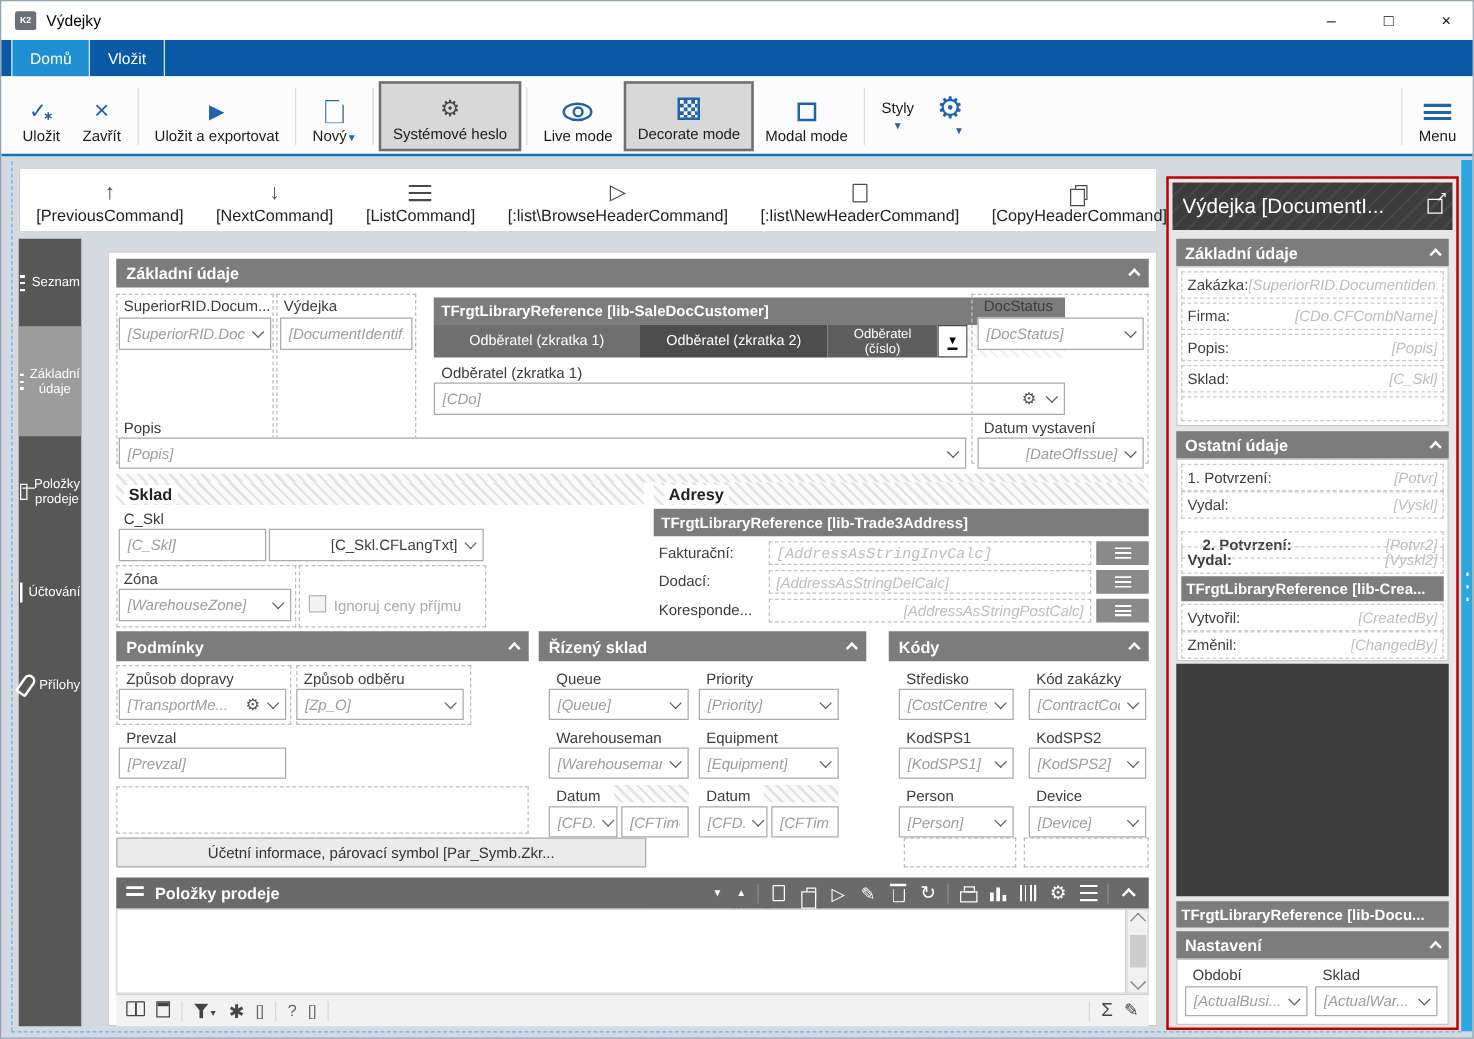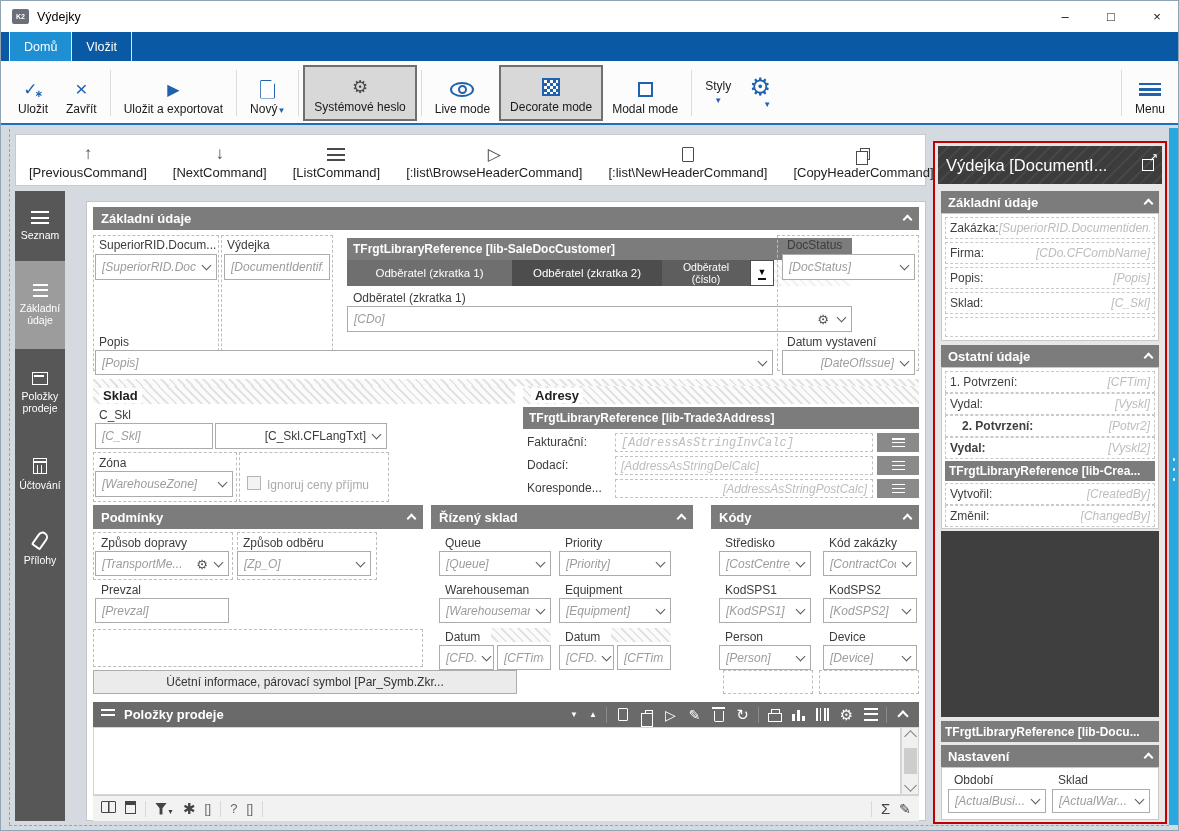--- a/index.html
+++ b/index.html
@@ -54,21 +54,21 @@
   .i-funnel{display:inline-block;width:12px;height:12px;background:#444;clip-path:polygon(0 0,100% 0,62% 48%,62% 100%,38% 100%,38% 48%);}
   .i-ext{display:inline-block;width:12px;height:12px;border:1.6px solid #fff;position:relative;}
   .i-ext:before{content:"↗";position:absolute;right:-5px;top:-9px;color:#fff;font-size:11px;background:transparent;}
   
   .cmdbar{position:absolute;left:14px;top:133px;width:911px;height:52px;background:#fff;border:1px solid #C7CBCF;display:flex;align-items:stretch;}
   .citem{display:flex;flex-direction:column;align-items:center;justify-content:flex-end;padding:4px 13px 5px;color:#222;font-size:13px;}
   .citem .ic{height:22px;display:flex;align-items:center;justify-content:center;color:#4a4a4a;font-size:17px;}
   .csep{width:1px;background:#DDDDDD;margin:6px 0;}
   
   .sidebar{position:absolute;left:14px;top:190px;width:50px;height:630px;background:#575757;display:flex;flex-direction:column;}
-  .sbitem{display:flex;flex-direction:column;align-items:center;justify-content:center;gap:5px;color:#fff;font-size:10.5px;text-align:center;padding:8px 1px;line-height:12px;}
+  .sbitem{display:flex;flex-direction:row;align-items:center;justify-content:center;gap:5px;color:#fff;font-size:10.5px;text-align:center;padding:8px 1px;line-height:12px;}
   .sbitem.sel{background:#9C9C9C;}
   .sb-box{width:16px;height:13px;border:1.7px solid #fff;position:relative;}
   .sb-box:before{content:"";position:absolute;left:1px;top:2px;width:10px;height:1.7px;background:#fff;}
   .sb-calc{width:14px;height:16px;border:1.7px solid #fff;background:linear-gradient(#fff 0 2px,transparent 0) 0 2px/100% 100% no-repeat,linear-gradient(90deg,transparent 0 3px,#fff 3px 4px,transparent 4px 7px,#fff 7px 8px,transparent 0) 0 6px/100% 100% no-repeat;}
   .sb-clip{width:11px;height:18px;border:2px solid #fff;border-radius:6px 6px 2px 2px;transform:rotate(35deg);}
   
   .formpanel{position:absolute;left:85px;top:200px;width:840px;height:620px;background:#fff;border:1px solid #C6C6C6;}
   .sec-hd{position:absolute;background:#7C7C7C;color:#fff;font-weight:bold;font-size:13px;display:flex;align-items:center;padding:0 8px;}
   .sec-hd .chevup{margin-left:auto;margin-top:2px;width:7px;height:7px;}
   .lbl{position:absolute;font-size:12px;color:#3c3c3c;white-space:nowrap;}
@@ -575,27 +575,27 @@
       <div class="irow" style="top:103px;height:20px;"></div>
     </div>
 
     <div class="ihd" style="left:6px;top:202px;width:218px;height:22px;">
       <span>Ostatní údaje</span>
       <span class="chevup"></span>
     </div>
     <div class="icard" style="left:6px;top:224px;width:218px;height:162px;">
       <div class="irow" style="top:3px;">
         <span>1. Potvrzení:</span>
-        <span class="v">[CFTim]</span>
+        <span class="v">[Potvr]</span>
       </div>
       <div class="irow ind" style="top:25px;">
         <span>Vydal:</span>
         <span class="v">[Vyskl]</span>
       </div>
-      <div class="irow bb" style="top:47px;padding-left:16px;">
+      <div class="irow bb" style="top:57px;padding-left:16px;">
         <span>2. Potvrzení:</span>
         <span class="v">[Potvr2]</span>
       </div>
       <div class="irow ind bb" style="top:69px;">
         <span>Vydal:</span>
         <span class="v">[Vyskl2]</span>
       </div>
       <div class="ibar" style="top:93px;">TFrgtLibraryReference [lib-Crea...</div>
       <div class="irow" style="top:115px;">
         <span>Vytvořil:</span>

